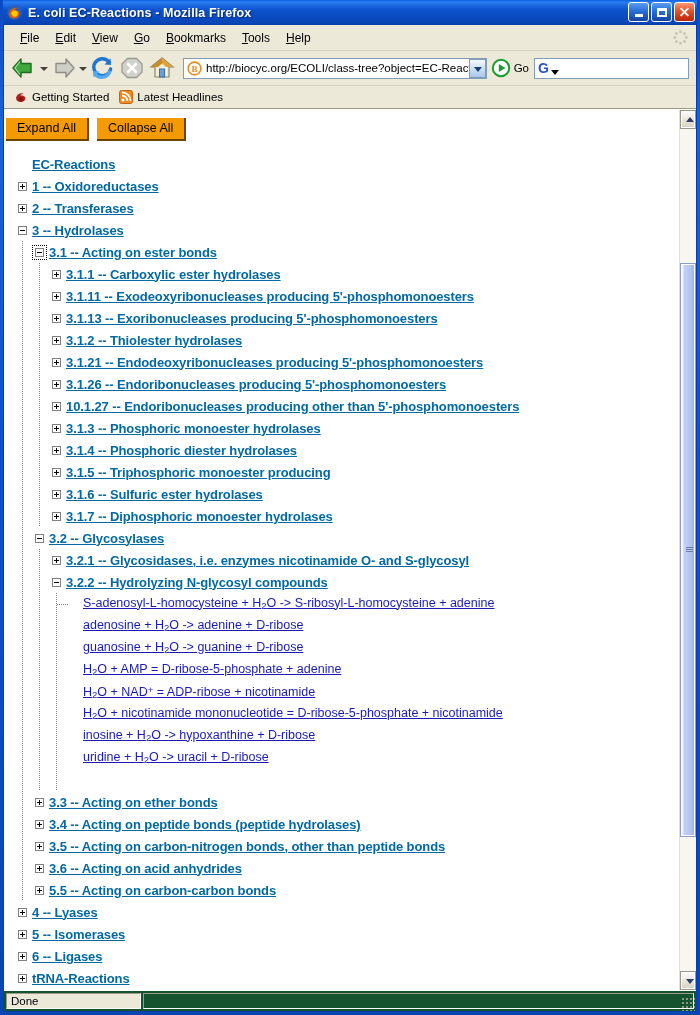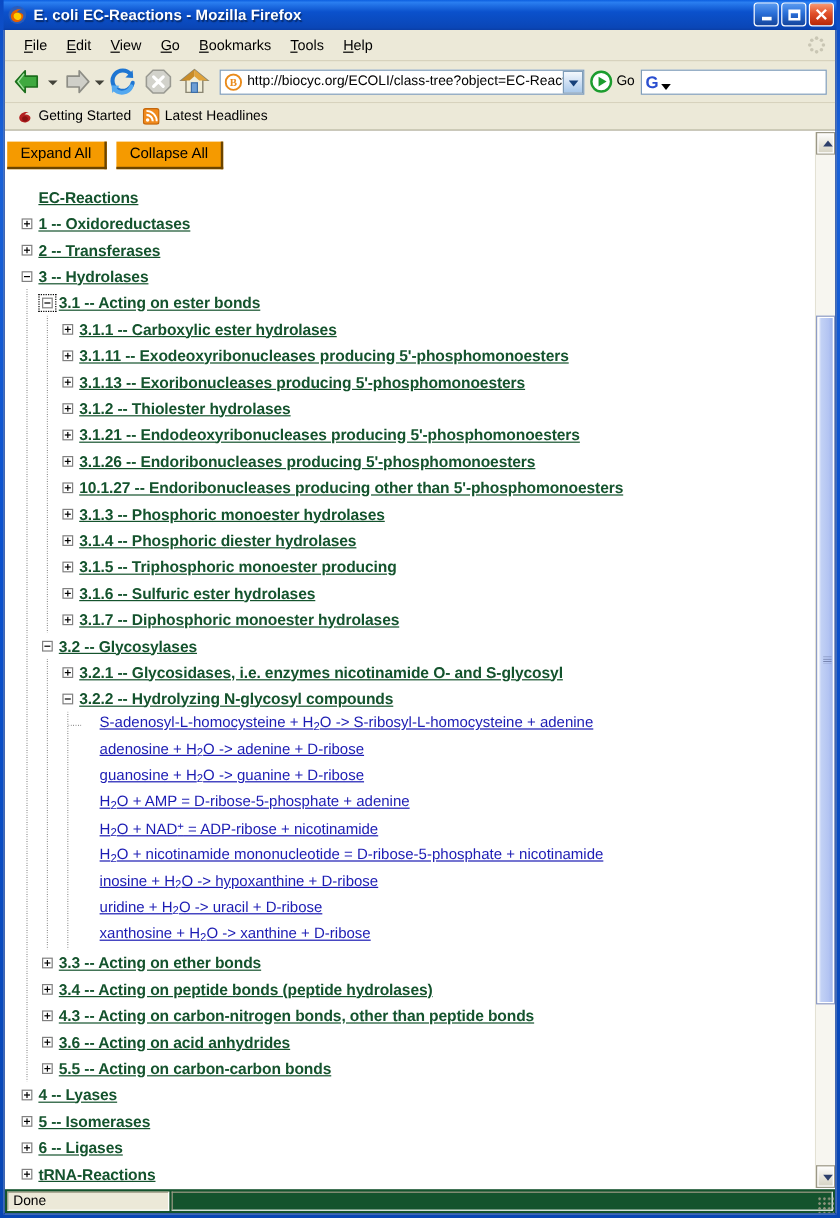--- a/index.html
+++ b/index.html
@@ -141,21 +141,21 @@
   .node{position:relative;height:22px;display:flex;align-items:center;white-space:nowrap;}
   .exp{
     width:9px;height:9px;border:1px solid #808080;background:#fff;
     position:relative;flex:0 0 9px;margin-right:5px;box-sizing:border-box;
   }
   .exp::before{content:"";position:absolute;left:1px;top:3px;width:5px;height:1px;background:#000;}
   .exp.plus::after{content:"";position:absolute;left:3px;top:1px;width:1px;height:5px;background:#000;}
   .exp.focused{outline:1px dotted #000;outline-offset:2px;}
   .exp.hidden{visibility:hidden;}
   .lnk{
-    font-size:13px;font-weight:bold;color:#14532d;text-decoration:underline;
+    font-size:13px;font-weight:bold;color:#0369a1;text-decoration:underline;
     font-family:"Liberation Sans", sans-serif;line-height:15px;letter-spacing:-.1px;
   }
   .rx{
     font-size:12.5px;font-weight:normal;color:#1b1bb3;text-decoration:underline;
     font-family:"Liberation Sans", sans-serif;line-height:15px;
   }
   .rx sub{font-size:9.5px;vertical-align:-2px;}
   .rx sup{font-size:9.5px;vertical-align:3px;}
   .dotv{
     position:absolute;width:1px;top:0;bottom:0;
@@ -565,39 +565,38 @@
               <span class="dotv" style="left: 38px;"></span>
               <span style="flex: 0 0 14px;"></span>
               <span class="rx">uridine + H<sub>2</sub>O -&gt; uracil + D-ribose</span>
             </div>
             <div class="node">
               <span style="flex: 0 0 51px; height: 1px;"></span>
               <span class="dotv" style="left: 4px;"></span>
               <span class="dotv" style="left: 21px;"></span>
               <span class="dotv" style="left: 38px;"></span>
               <span style="flex: 0 0 14px;"></span>
-              <span class="rx">xanthosine + H<sub>2</sub>O -&gt; xanthine + D-ribose</span>
             </div>
             <div class="node">
               <span style="flex: 0 0 17px; height: 1px;"></span>
               <span class="dotv" style="left: 4px;"></span>
               <span class="exp plus"></span>
               <span class="lnk">3.3 -- Acting on ether bonds</span>
             </div>
             <div class="node">
               <span style="flex: 0 0 17px; height: 1px;"></span>
               <span class="dotv" style="left: 4px;"></span>
               <span class="exp plus"></span>
               <span class="lnk">3.4 -- Acting on peptide bonds (peptide hydrolases)</span>
             </div>
             <div class="node">
               <span style="flex: 0 0 17px; height: 1px;"></span>
               <span class="dotv" style="left: 4px;"></span>
               <span class="exp plus"></span>
-              <span class="lnk">4.3 -- Acting on carbon-nitrogen bonds, other than peptide bonds</span>
+              <span class="lnk">3.5 -- Acting on carbon-nitrogen bonds, other than peptide bonds</span>
             </div>
             <div class="node">
               <span style="flex: 0 0 17px; height: 1px;"></span>
               <span class="dotv" style="left: 4px;"></span>
               <span class="exp plus"></span>
               <span class="lnk">3.6 -- Acting on acid anhydrides</span>
             </div>
             <div class="node">
               <span style="flex: 0 0 17px; height: 1px;"></span>
               <span class="dotv" style="left: 4px;"></span>

